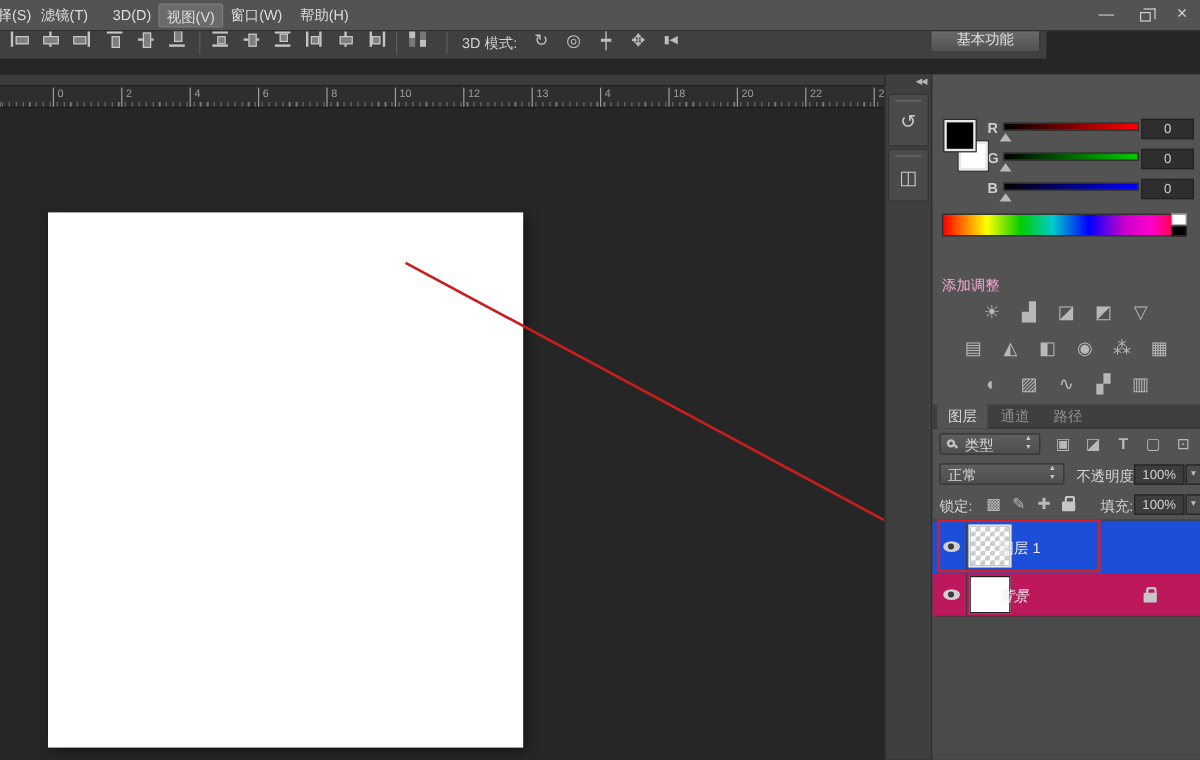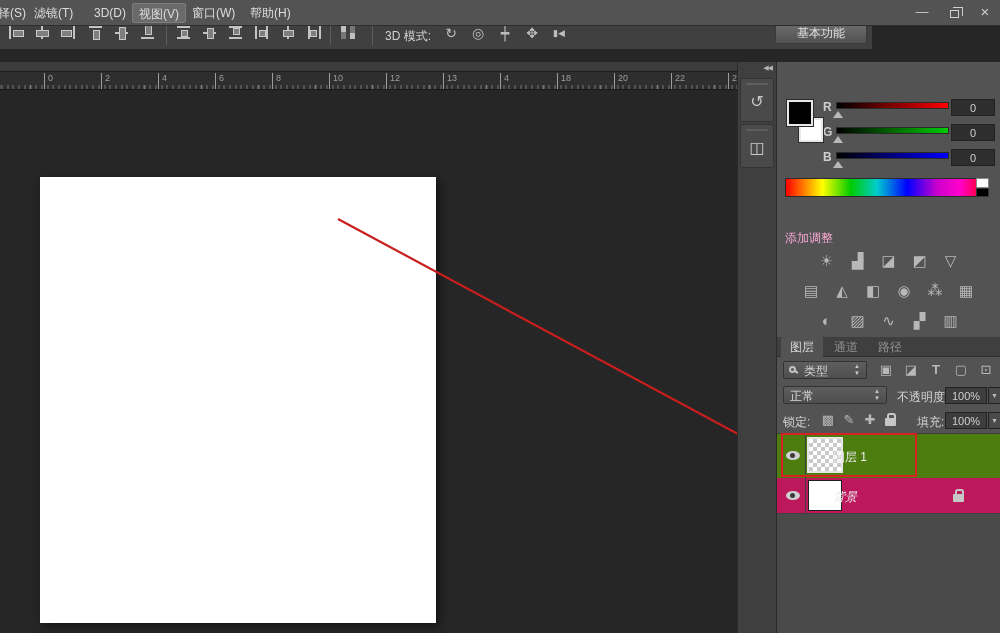--- a/index.html
+++ b/index.html
@@ -316,21 +316,21 @@
   <span class="panel-label" style="left:6px;top:352px">锁定:</span>
   <span class="ficon" style="left:42px;top:349px">▩</span>
   <span class="ficon" style="left:63px;top:349px">✎</span>
   <span class="ficon" style="left:84px;top:349px">✚</span>
   <span class="plock" style="left:108px;top:356px"></span>
   <span class="panel-label" style="left:140px;top:352px">填充:</span>
   <div class="val-box" style="left:168px;top:350px;width:42px;background:#3d3d3d">100%</div>
   <div class="val-box" style="left:211px;top:350px;width:13px;background:#4a4a4a;color:#bbb;font-size:7px">▼</div>
 
   <div id="layers-list">
-    <div class="layer-row" style="top:0;height:54px;background:#4d7c0f;border-bottom:1px solid #3c3c3c">
+    <div class="layer-row" style="top:0;height:54px;background:#1d4ed8;border-bottom:1px solid #3c3c3c">
       <span class="eye" style="top:17px"></span>
       <span class="eye-cell-line"></span>
       <div class="thumb checker" style="top:4px;width:34px;height:34px"></div>
       <span class="layer-name" style="top:15px">图层 1</span>
     </div>
     <div class="layer-row" style="top:44px;height:36px;background:#be185d;border-bottom:1px solid #3e3e3e">
       <span class="eye" style="top:13px"></span>
       <span class="eye-cell-line"></span>
       <div class="thumb" style="top:2px;width:34px;height:31px;background:#fff"></div>
       <span class="layer-name" style="top:11px;font-style:italic">背景</span>

